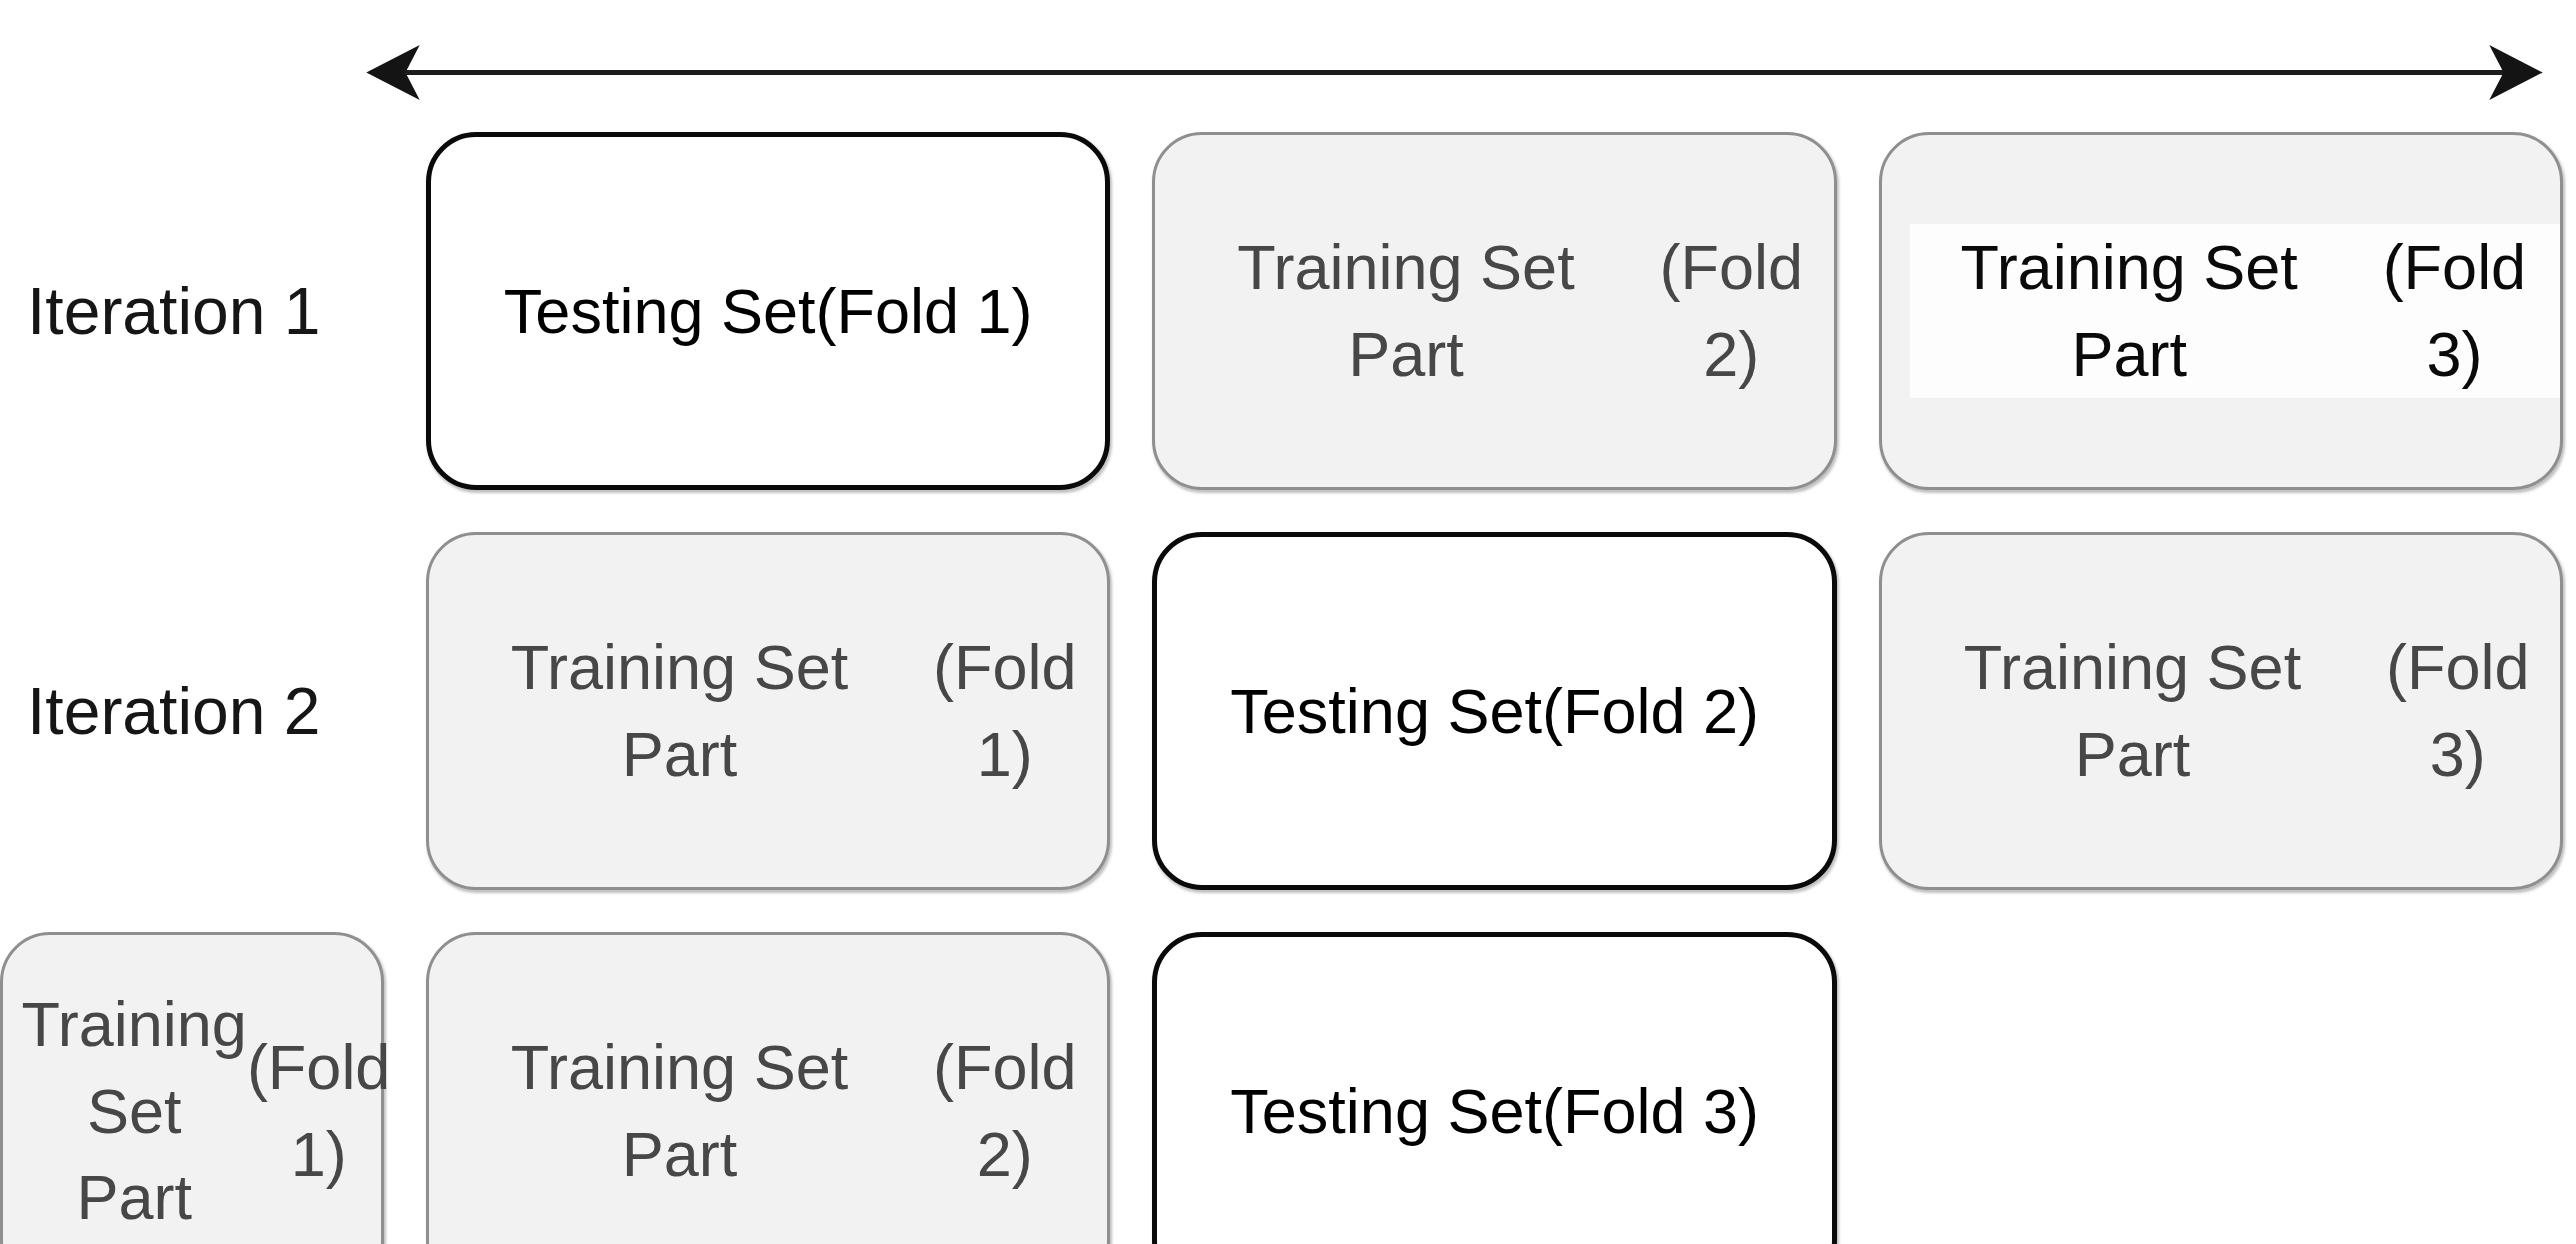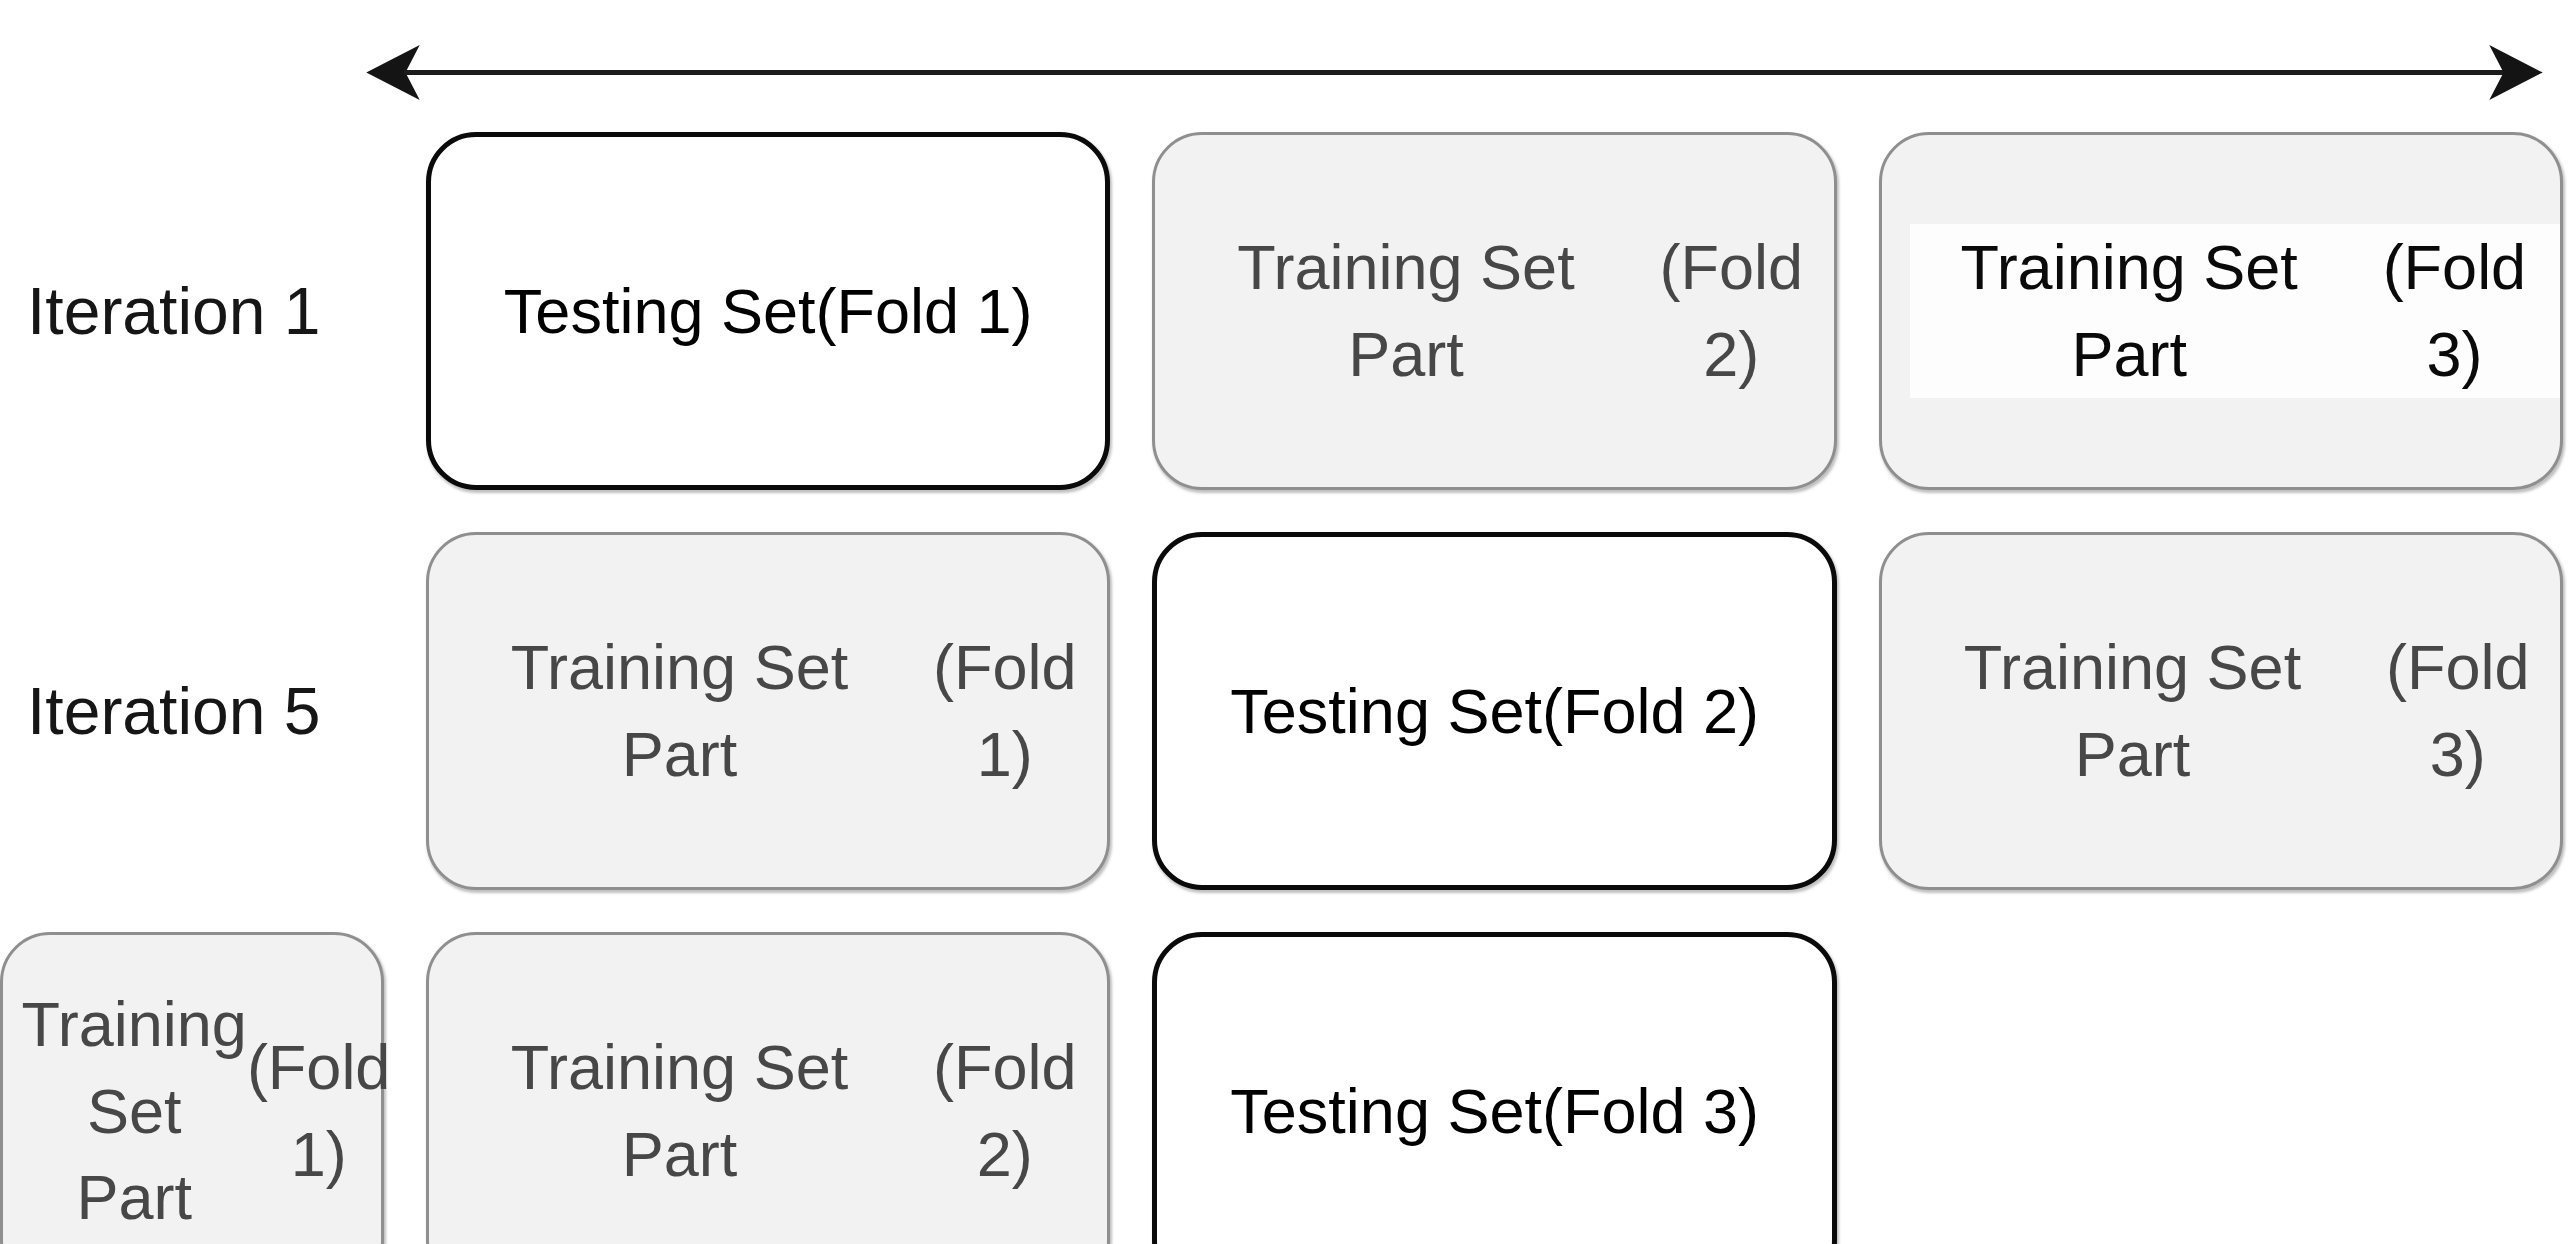--- a/index.html
+++ b/index.html
@@ -68,21 +68,21 @@
     </div>
     <div class="cell training">
       <div class="line">Training Set Part</div>
       <div class="line">(Fold 2)</div>
     </div>
     <div class="cell training dark">
       <div class="line">Training Set Part</div>
       <div class="line">(Fold 3)</div>
     </div>
 
-    <div class="rowlabel">Iteration 5</div>
+    <div class="rowlabel">Iteration 2</div>
     <div class="cell training">
       <div class="line">Training Set Part</div>
       <div class="line">(Fold 1)</div>
     </div>
     <div class="cell testing">
       <div class="line">Testing Set</div>
       <div class="line">(Fold 2)</div>
     </div>
     <div class="cell training">
       <div class="line">Training Set Part</div>

